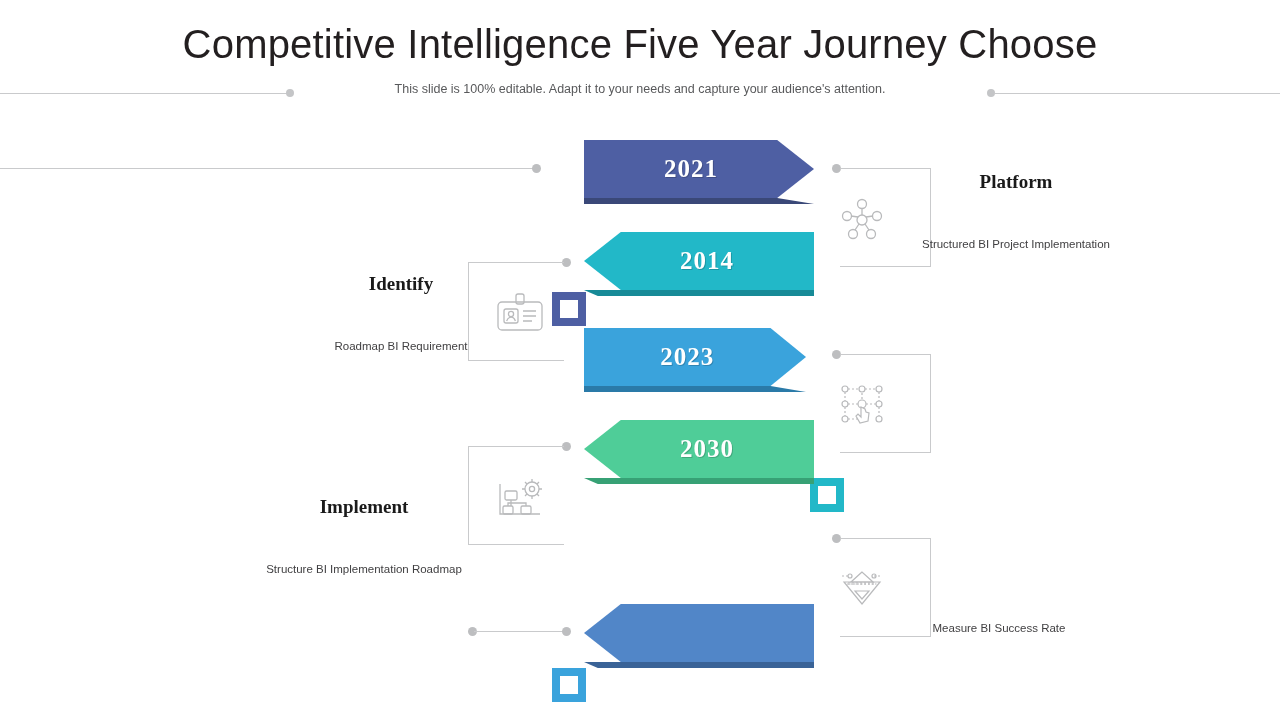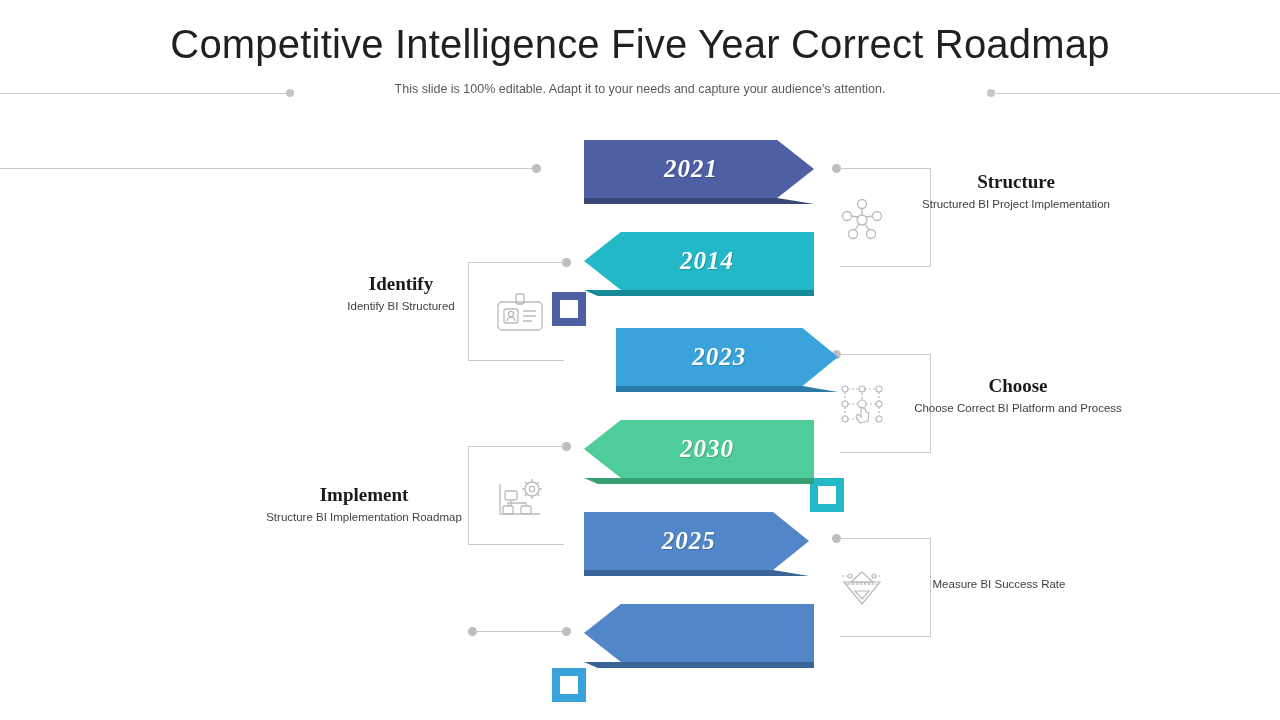--- a/index.html
+++ b/index.html
@@ -16,21 +16,21 @@
     font-size:40px;color:#231f20;letter-spacing:.2px;white-space:nowrap;
   }
   .subtitle{
     position:absolute;left:0;top:82px;width:1280px;text-align:center;
     font-size:12.5px;color:#58595b;
   }
   .hline{position:absolute;height:1px;background:#c9cacc;}
   .hdot{position:absolute;width:8px;height:8px;border-radius:50%;background:#c4c5c7;}
 
   
-  .row{position:absolute;left:0;width:1232px;height:62px;font-style:italic;}
+  .row{position:absolute;left:0;width:1232px;height:62px;}
 
   .arrow{position:absolute;height:58px;}
   .arrow .body{position:absolute;inset:0;}
   .arrow .shadow{
     position:absolute;left:0;right:0;bottom:-6px;height:6px;
     background:rgba(0,0,0,.42);
   }
   .arrow .year{
     position:absolute;inset:0;display:flex;align-items:center;justify-content:center;
     font-family:"Liberation Serif",serif;font-weight:bold;font-size:25px;color:#ffffff;
@@ -55,32 +55,32 @@
   .conn{position:absolute;}
   .conn .seg{position:absolute;background:#c9cacc;}
   .conn .dot{position:absolute;width:9px;height:9px;border-radius:50%;background:#bdbec0;}
 
   
   .label{position:absolute;width:230px;text-align:center;}
   .label .head{
     font-family:"Liberation Serif",serif;font-weight:bold;font-size:19px;color:#1a1a1a;
     margin-bottom:4px;
   }
-  .label .desc{font-size:11.5px;color:#414042;line-height:1.25;}
+  .label .desc{font-size:11.5px;color:#414042;line-height:1.25;margin-top:44px;}
 
   
   .icon{position:absolute;width:56px;height:56px;color:#b9babc;}
   .icon svg{width:100%;height:100%;display:block;}
 </style>
 </head>
 <body>
 
 <div class="slide">
 
-  <div class="title">Competitive Intelligence Five Year Correct Roadmap</div>
+  <div class="title">Competitive Intelligence Five Year Journey Choose</div>
   <div class="subtitle">This slide is 100% editable. Adapt it to your needs and capture your audience's attention.</div>
 
   <div class="hline" style="left:0;top:93px;width:290px;"></div>
   <div class="hdot" style="left:286px;top:89px;"></div>
   <div class="hdot" style="left:987px;top:89px;"></div>
   <div class="hline" style="left:995px;top:93px;width:285px;"></div>
 
   <div class="conn" style="left:0;top:140px;">
     <div class="seg" style="left:0;top:28px;width:538px;height:1px;"></div>
     <div class="dot" style="left:532px;top:24px;"></div>
@@ -145,48 +145,40 @@
       <div class="body" style="background:#22b8c8;"></div>
       <div class="year">2014</div>
     </div>
     <div class="marker" style="left:810px;top:246px;">
       <div class="plate"></div>
       <div class="ring" style="border-color:#22b8c8;"></div>
     </div>
   </div>
 
   <div class="row" style="top:328px;">
-    <div class="arrow right" style="left:616px;width:222px;">
+    <div class="arrow right" style="left:584px;width:222px;">
       <div class="shadow" style="background:#2a7aa8;"></div>
       <div class="body" style="background:#3aa3dc;"></div>
       <div class="year">2023</div>
     </div>
     <div class="marker" style="left:552px;top:340px;">
       <div class="plate"></div>
       <div class="ring" style="border-color:#3aa3dc;"></div>
     </div>
   </div>
 
   <div class="row" style="top:420px;">
     <div class="arrow left" style="left:584px;width:230px;">
       <div class="shadow" style="background:#37a175;"></div>
       <div class="body" style="background:#4fcd98;"></div>
       <div class="year">2030</div>
     </div>
 
   </div>
 
-  <div class="row" style="top:512px;">
-    <div class="arrow right" style="left:584px;width:225px;">
-      <div class="shadow" style="background:#3a6397;"></div>
-      <div class="body" style="background:#5186c8;"></div>
-      <div class="year">2025</div>
-    </div>
-
-  </div>
 
   <div class="row" style="top:604px;">
     <div class="arrow left" style="left:584px;width:230px;">
       <div class="shadow" style="background:#3a6397;"></div>
       <div class="body" style="background:#5186c8;"></div>
       <div class="year"></div>
     </div>
 
   </div>
 
@@ -249,35 +241,31 @@
       <path d="M13 24h30" stroke-dasharray="1.5 2"></path>
       <path d="M15 22v3M19 22v3M23 22v3M27 22v3M31 22v3M35 22v3M39 22v3"></path>
       <path d="M21 31h14l-7 8z"></path>
       <path d="M8 16h8M40 16h8" stroke-dasharray="2 2"></path>
       <circle cx="16" cy="16" r="2"></circle>
         <circle cx="40" cy="16" r="2"></circle>
     </svg>
   </div>
 
   <div class="label" style="left:901px;top:171px;">
-    <div class="head">Structure</div>
+    <div class="head">Platform</div>
     <div class="desc">Structured BI Project Implementation</div>
   </div>
 
   <div class="label" style="left:286px;top:273px;">
     <div class="head">Identify</div>
-    <div class="desc">Identify BI Structured</div>
-  </div>
-
-  <div class="label" style="left:903px;top:375px;">
-    <div class="head">Choose</div>
-    <div class="desc">Choose Correct BI Platform and Process</div>
-  </div>
-
-  <div class="label" style="left:249px;top:484px;text-align:center;">
+    <div class="desc">Roadmap BI Requirement</div>
+  </div>
+
+
+  <div class="label" style="left:249px;top:496px;text-align:center;">
     <div class="head">Implement</div>
     <div class="desc">Structure BI Implementation Roadmap</div>
   </div>
 
   <div class="label" style="left:884px;top:577px;">
     <div class="desc">Measure BI Success Rate</div>
   </div>
 
 </div>
 

